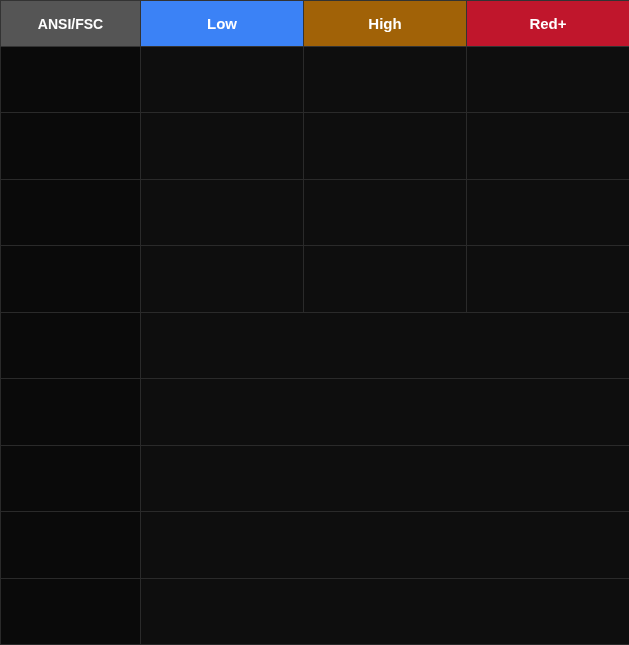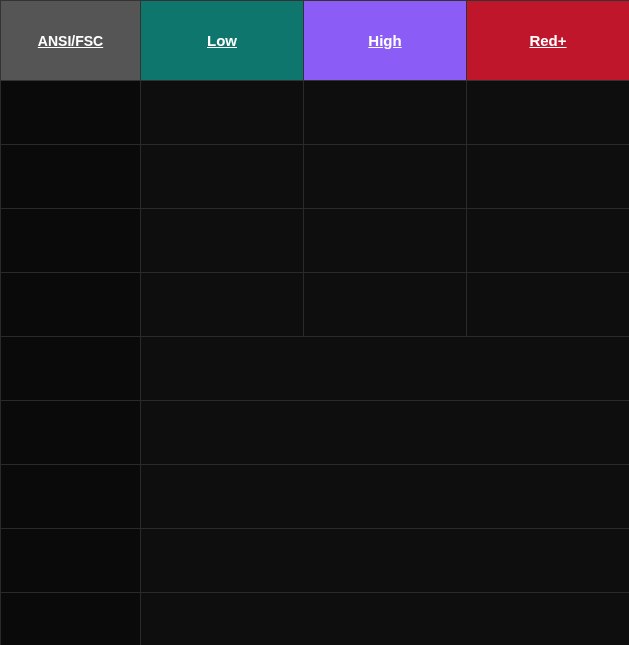--- a/index.html
+++ b/index.html
@@ -28,44 +28,43 @@
       border-collapse: collapse;
       table-layout: fixed;
     }
 
     col.col-ansi { width: 140px; }
     col.col-low  { width: 163px; }
     col.col-high { width: 163px; }
     col.col-red  { width: 163px; }
 
     thead tr th {
-      height: 80px;
+      height: 46px;
       font-size: 15px;
       font-weight: bold;
       color: #fff;
       text-align: center;
       vertical-align: middle;
       border: 1px solid #333;
-      text-decoration: underline;
     }
 
     thead tr th.th-ansi {
       background: #555;
       color: #fff;
       font-size: 14px;
       font-weight: bold;
     }
 
     thead tr th.th-low {
-      background: #0f766e;
+      background: #3b82f6;
       margin-left: 42px;
     }
 
     thead tr th.th-high {
-      background: #8b5cf6;
+      background: #a16207;
     }
 
     thead tr th.th-red {
       background: #c0162c;
       margin-top: 29px;
     }
 
     tbody tr {
       height: 64px;
     }

